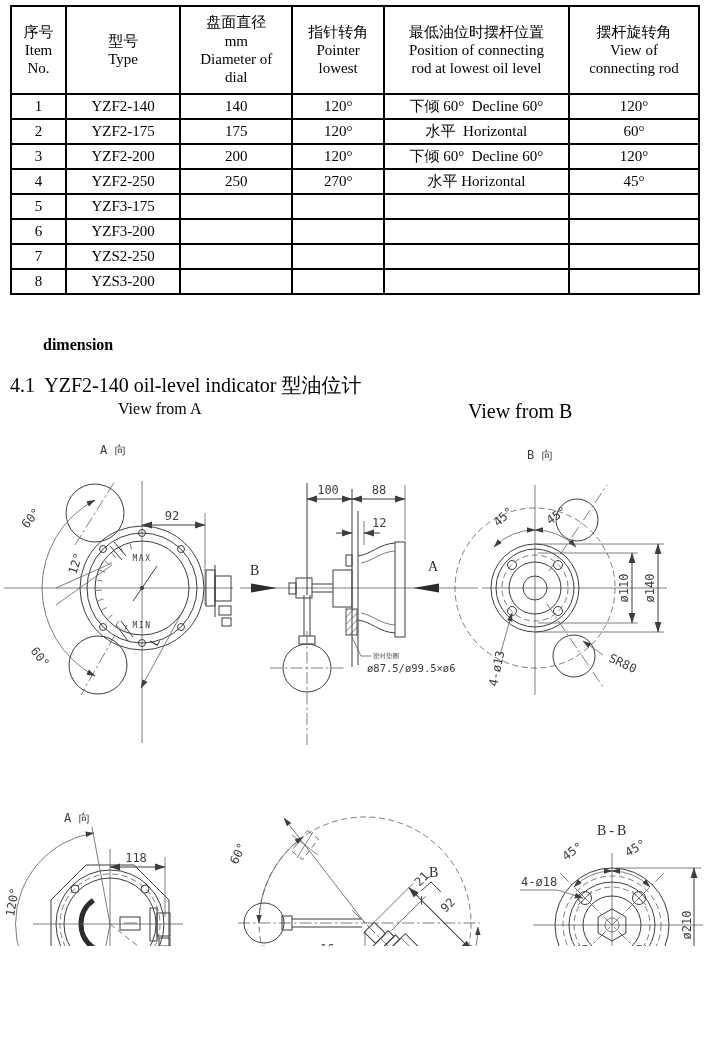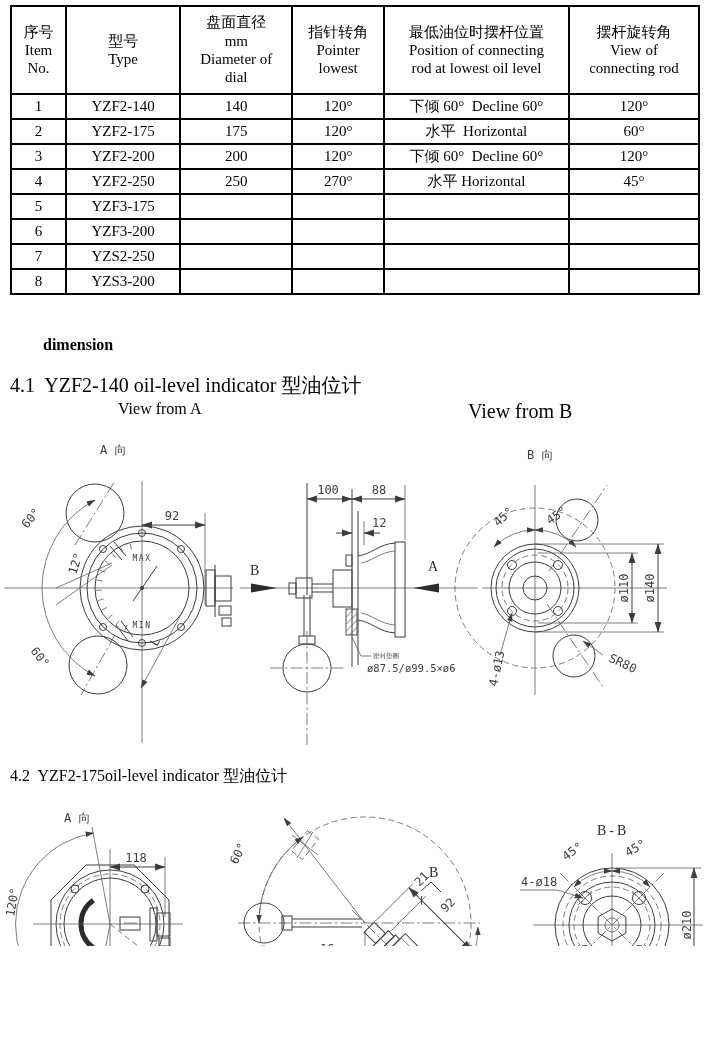--- a/index.html
+++ b/index.html
@@ -127,21 +127,20 @@
           <td></td>
           <td></td>
         </tr>
     </tbody>
   </table>
 
   <div class="h4line2">dimension</div>
   <div class="h41">4.1  YZF2-140 oil-level indicator 型油位计</div>
   <div class="viewa">View from A</div>
   <div class="viewb">View from B</div>
-  <div class="h42">4.2  YZF2-175oil-level indicator 型油位计</div>
 
   <svg class="fig1" width="709" height="330" viewBox="0 0 709 330">
     <defs>
       <marker id="f1a" viewBox="0 0 10 10" refX="9.5" refY="5" markerWidth="11" markerHeight="11" orient="auto-start-reverse">
         <path d="M0,1.8 L10,5 L0,8.2 Z" fill="#3d3d3d"></path>
       </marker>
       <pattern id="f1h" width="5" height="5" patternUnits="userSpaceOnUse" patternTransform="rotate(45)">
         <line x1="0" y1="0" x2="0" y2="5" stroke="#3d3d3d" stroke-width="1"></line>
       </pattern>
     </defs>

